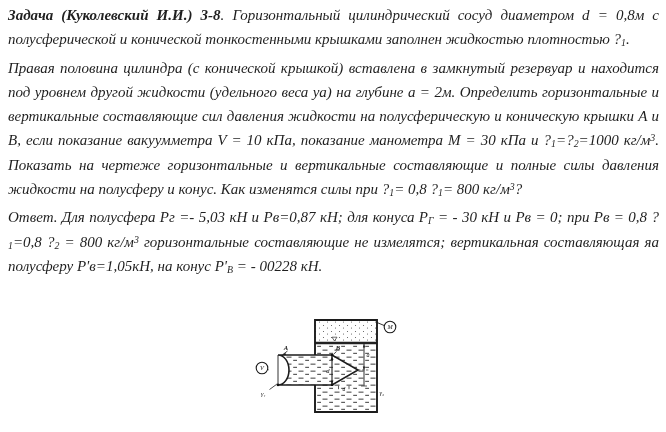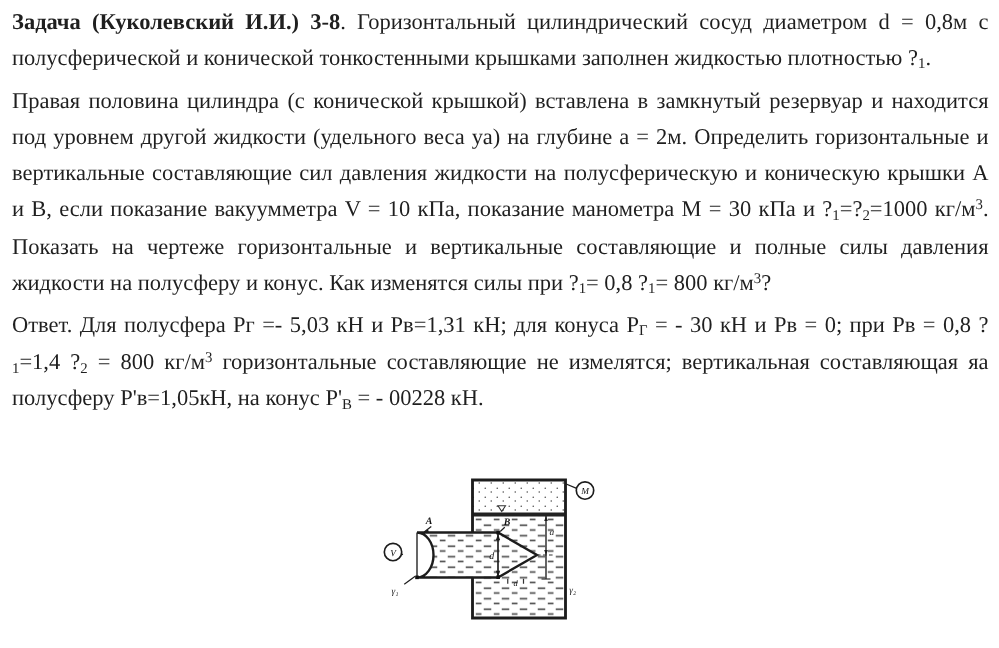--- a/index.html
+++ b/index.html
@@ -6,40 +6,40 @@
   body{
     width:666px;height:432px;position:relative;overflow:hidden;
     background:#ffffff;
     font-family:"Liberation Serif", "DejaVu Serif", serif;
   }
   .text-block{
     position:absolute;left:8px;top:3px;width:651px;
     color:#1f1f1f;font-size:15px;line-height:24.3px;
     text-align:justify;
   }
-  .text-block p{margin:0 0 4px 0;}
+  .text-block p{margin:0 0 4px 0;font-style:italic;}
   .text-block b{font-weight:bold;}
   .text-block sub{font-size:0.66em;vertical-align:-0.25em;line-height:0;}
   .text-block sup{font-size:0.66em;vertical-align:0.45em;line-height:0;}
   .figure{
     position:absolute;left:250px;top:306px;width:172px;height:124px;
   }
   .figure svg{display:block;}
   .figure text{
     font-family:"Liberation Serif", "DejaVu Serif", serif;
     font-style:italic;fill:#141414;
   }
 </style>
 </head>
 <body>
 
 <div class="text-block">
     <p><b>Задача (Куколевский И.И.) 3-8</b><span>. Горизонтальный цилиндрический сосуд диаметром d = 0,8м с полусферической и конической тонкостенными крышками заполнен жидкостью плотностью ?</span><sub>1</sub><span>.</span></p>
     <p><span>Правая половина цилиндра (с конической крышкой) вставлена в замкнутый резервуар и находится под уровнем другой жидкости (удельного веса уа) на глубине а = 2м. Определить горизонтальные и вертикальные составляющие сил давления жидкости на полусферическую и коническую крышки А и В, если показание вакуумметра V = 10 кПа, показание манометра М = 30 кПа и ?</span><sub>1</sub><span>=?</span><sub>2</sub><span>=1000 кг/м</span><sup>3</sup><span>. Показать на чертеже горизонтальные и вертикальные составляющие и полные силы давления жидкости на полусферу и конус. Как изменятся силы при ?</span><sub>1</sub><span>= 0,8 ?</span><sub>1</sub><span>= 800 кг/м</span><sup>3</sup><span>?</span></p>
-    <p><span>Ответ. Для полусфера Рг =- 5,03 кН и Рв=1,31 кН; для конуса Р</span><sub>Г</sub><span> = - 30 кН и Рв = 0; при Рв = 0,8 ?</span><sub>1</sub><span>=1,4 ?</span><sub>2</sub><span> = 800 кг/м</span><sup>3</sup><span> горизонтальные составляющие не измелятся; вертикальная составляющая яа полусферу Р'в=1,05кН, на конус Р'</span><sub>В</sub><span> = - 00228 кН.</span></p>
+    <p><span>Ответ. Для полусфера Рг =- 5,03 кН и Рв=0,87 кН; для конуса Р</span><sub>Г</sub><span> = - 30 кН и Рв = 0; при Рв = 0,8 ?</span><sub>1</sub><span>=0,8 ?</span><sub>2</sub><span> = 800 кг/м</span><sup>3</sup><span> горизонтальные составляющие не измелятся; вертикальная составляющая яа полусферу Р'в=1,05кН, на конус Р'</span><sub>В</sub><span> = - 00228 кН.</span></p>
   </div>
 
 <figure class="figure" style="margin:0;">
   <svg viewBox="0 0 172 124" width="172" height="124" xmlns="http://www.w3.org/2000/svg">
     <defs>
       <pattern id="dash" width="12" height="7" patternUnits="userSpaceOnUse">
         <rect x="0.5" y="1.6" width="5" height="1.1" fill="#4d4d4d"></rect>
         <rect x="7.2" y="4.8" width="3.8" height="1.1" fill="#4d4d4d"></rect>
       </pattern>
       <pattern id="dots" width="8" height="6" patternUnits="userSpaceOnUse">

